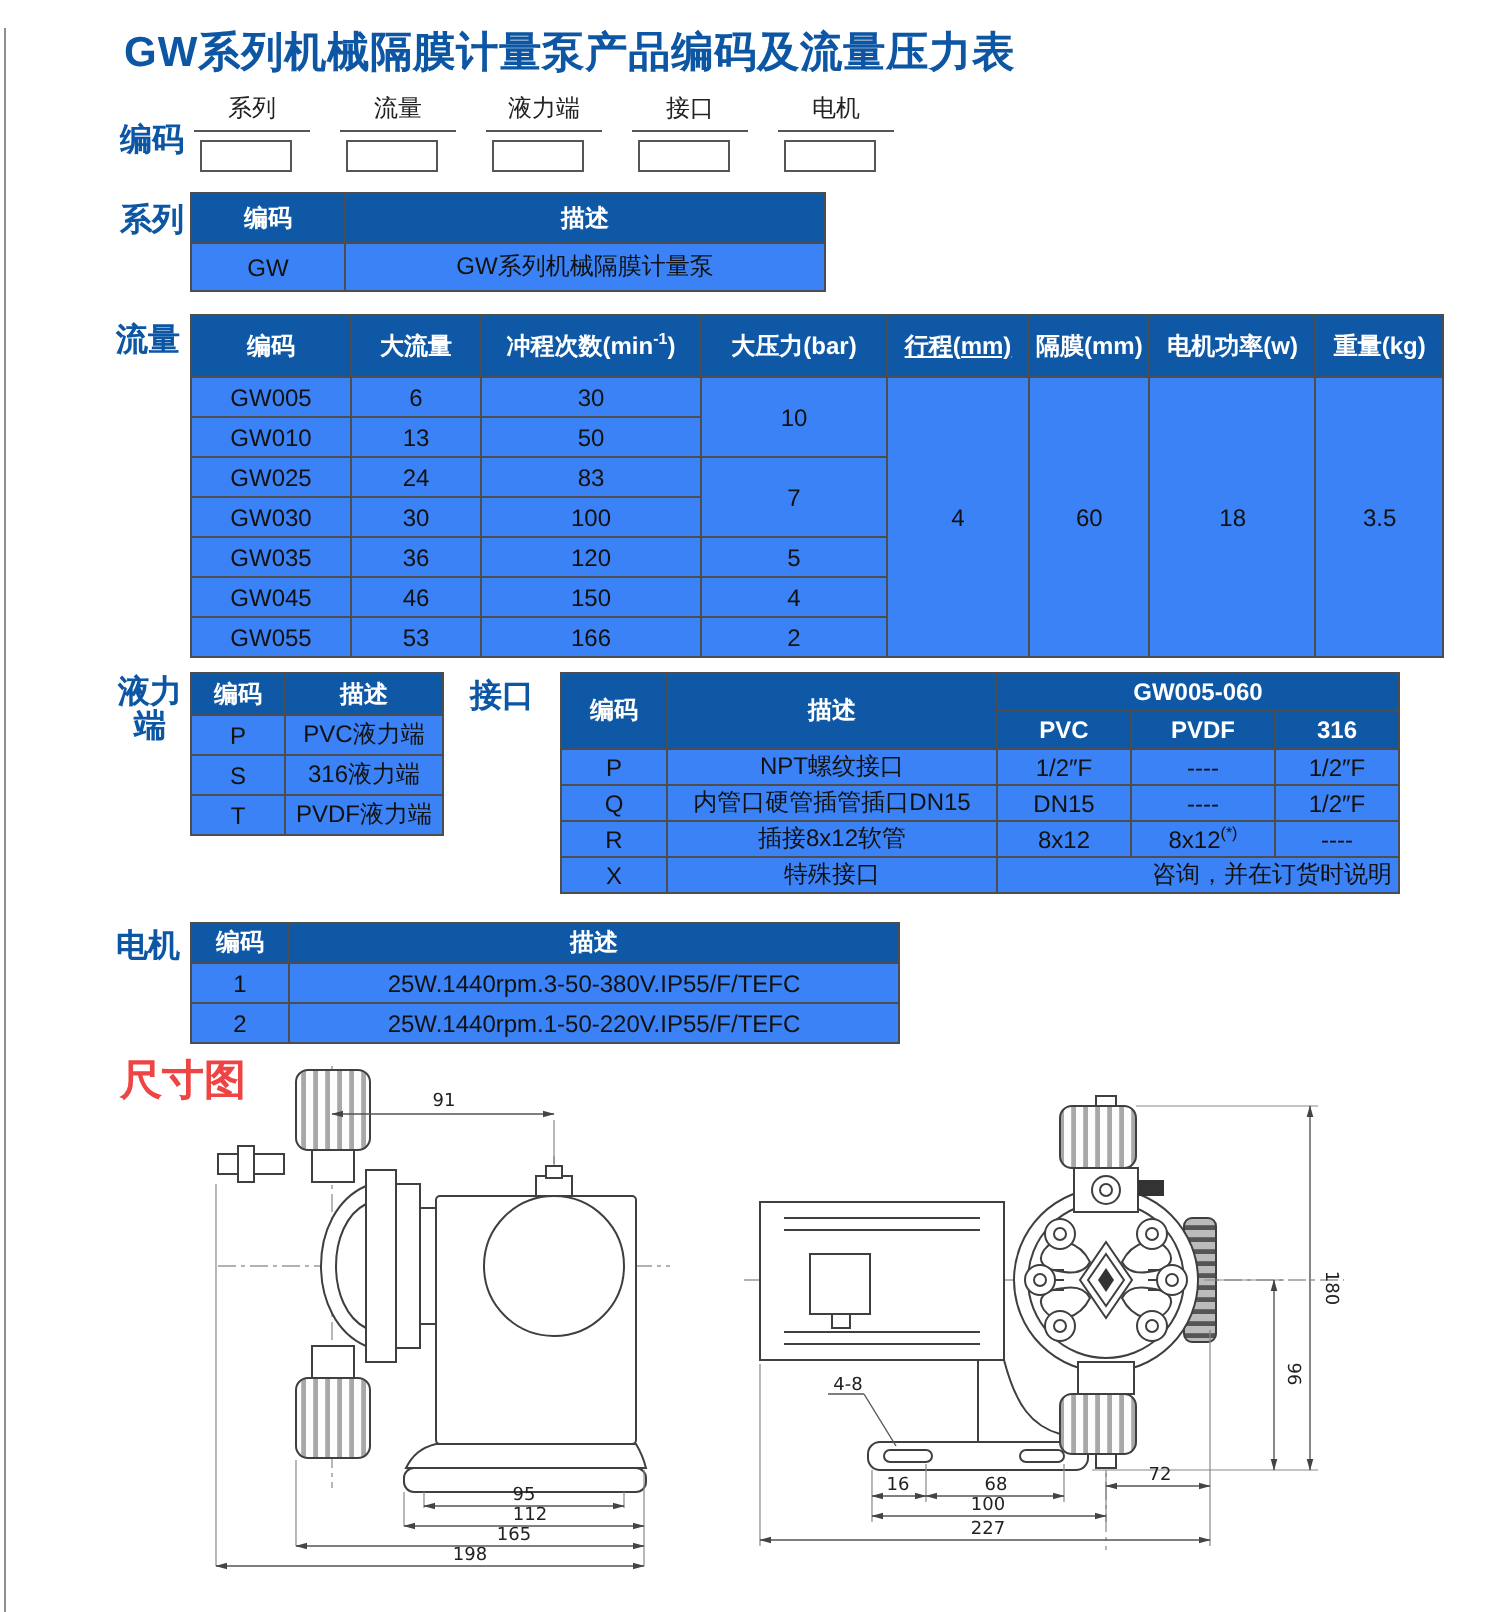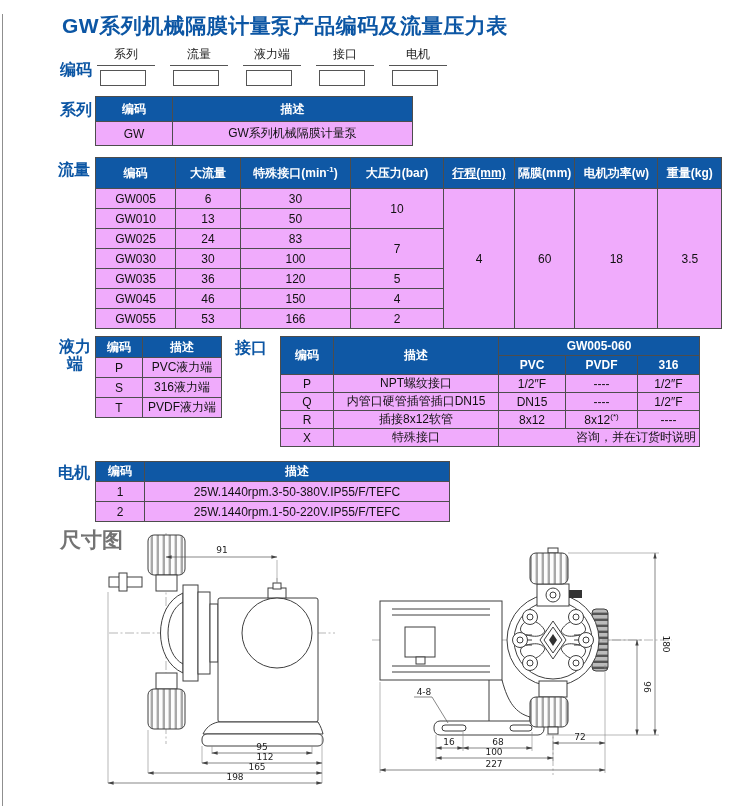--- a/index.html
+++ b/index.html
@@ -4,31 +4,31 @@
 <style>
   html,body{margin:0;padding:0;}
   body{
     width:750px;height:806px;background:#fff;position:relative;overflow:hidden;
     font-family:"Liberation Sans","DejaVu Sans",sans-serif;color:#111;
   }
   .page{position:absolute;inset:0;background:#fff;}
   .edge-line{position:absolute;left:2px;top:14px;width:1px;height:792px;background:#8f8f8f;}
   .title{position:absolute;left:62px;top:12px;font-size:21px;font-weight:bold;color:#0c56a4;letter-spacing:0.5px;white-space:nowrap;}
   .side-label{position:absolute;font-size:16px;font-weight:bold;color:#0c56a4;white-space:nowrap;}
-  .big-label{position:absolute;font-size:21px;font-weight:bold;color:#737373;white-space:nowrap;}
+  .big-label{position:absolute;font-size:21px;font-weight:bold;color:#ef4444;white-space:nowrap;}
   
   .code-row{position:absolute;left:97px;top:46px;display:flex;gap:15px;}
   .code-unit{width:58px;}
   .code-unit .lab{font-size:12px;color:#222;text-align:center;padding-bottom:2px;border-bottom:1px solid #555;white-space:nowrap;}
   .code-unit .box{width:44px;height:14px;border:1px solid #555;margin:4px auto 0 3px;background:#fff;}
   
   table{border-collapse:collapse;font-size:12px;color:#111;table-layout:fixed;}
   th,td{border:1px solid #4d4d4d;text-align:center;padding:0 3px;overflow:hidden;white-space:nowrap;}
   th{background:#0f58a5;color:#fff;font-weight:bold;}
-  td{background:#f0abfc;}
+  td{background:#3b82f6;}
   sup{font-size:8px;}
   .t-series{position:absolute;left:95px;top:96px;}
   .t-series th{height:24px;} .t-series td{height:23px;}
   .t-flow{position:absolute;left:95px;top:157px;}
   .t-flow th{height:30px;} .t-flow td{height:19px;}
   .t-hyd{position:absolute;left:95px;top:336px;}
   .t-hyd th{height:20px;} .t-hyd td{height:19px;}
   .t-int{position:absolute;left:280px;top:336px;}
   .t-int th{height:18px;} .t-int td{height:16px;}
   .t-int td.left{text-align:right;padding-left:8px;}
@@ -89,21 +89,21 @@
     </tr>
   </tbody>
     </table>
 
   <div class="side-label" style="left:58px;top:160px;">流量</div>
   <table class="t-flow">
     <tbody>
         <tr>
       <th style="width:73px;">编码</th>
       <th style="width:58px;">大流量</th>
-      <th style="width:103px;"><span>特殊接口(min</span><sup>-1</sup><span>)</span></th>
+      <th style="width:103px;"><span>冲程次数(min</span><sup>-1</sup><span>)</span></th>
       <th style="width:86px;">大压力(bar)</th>
       <th style="width:64px;text-decoration:underline;">行程(mm)</th>
       <th style="width:50px;">隔膜(mm)</th>
       <th style="width:76px;">电机功率(w)</th>
       <th style="width:57px;">重量(kg)</th>
     </tr>
     <tr>
       <td>GW005</td>
       <td>6</td>
       <td>30</td>

